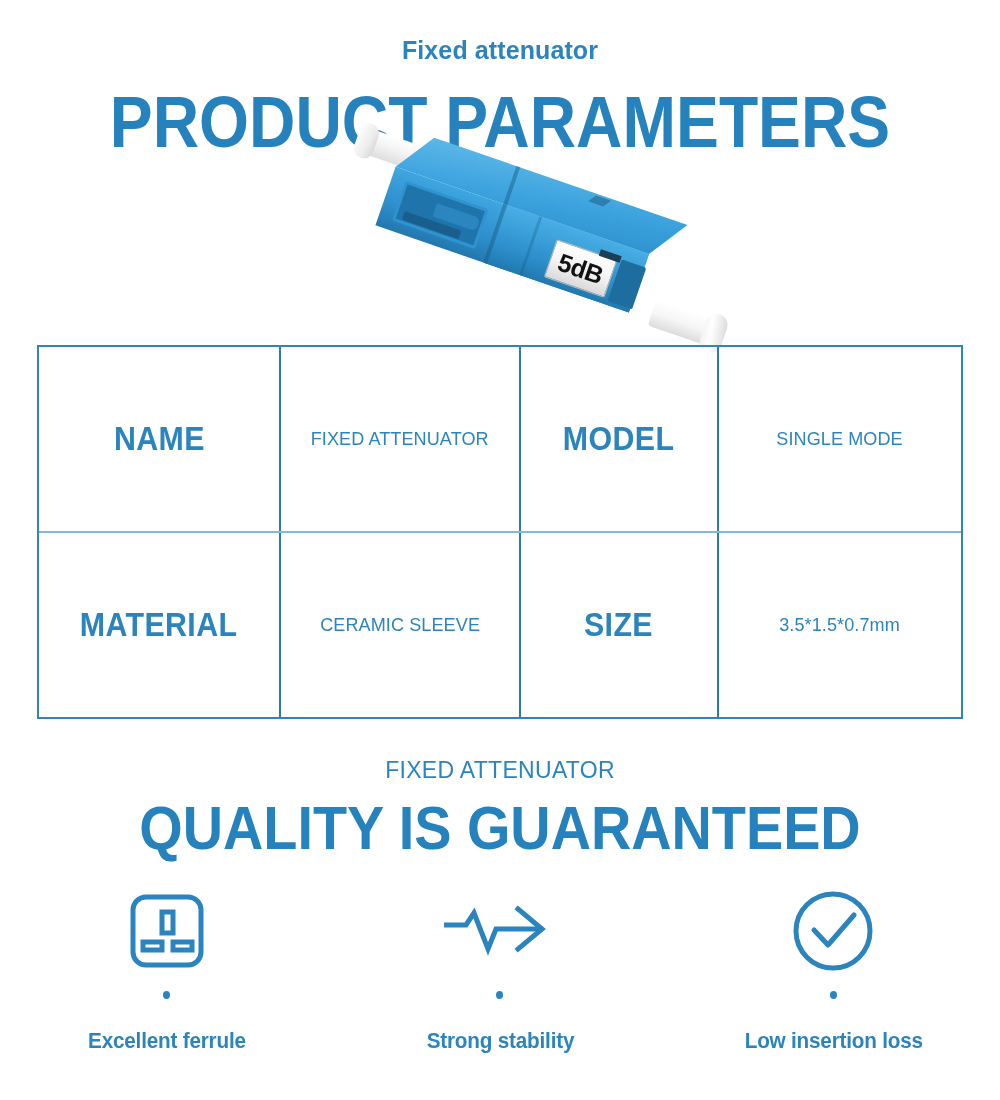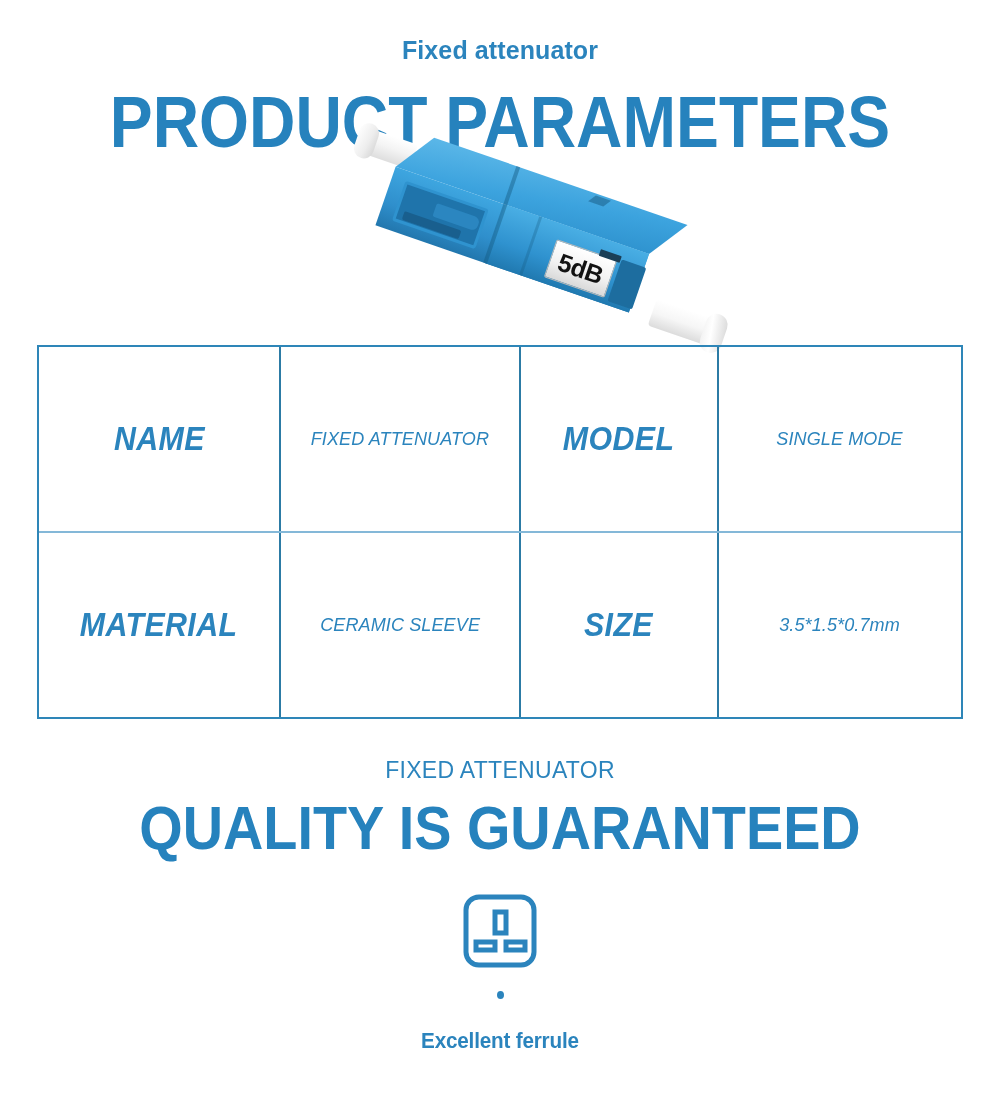--- a/index.html
+++ b/index.html
@@ -237,21 +237,20 @@
     border-collapse: collapse;
     table-layout: fixed;
   }
   .spec-table td {
     border-right: 2px solid #2c7ba5;
     border-bottom: 2px solid #84b8d8;
     text-align: center;
     vertical-align: middle;
     color: #2b84bd;
     padding: 2px 22px;
-    font-style: italic;
   }
   .spec-table tr:last-child td { border-bottom: none; }
   .spec-table td:last-child { border-right: none; }
 
   .col-label { width: 234px; }
   .col-value { width: 233px; }
   .col-label2 { width: 192px; }
   .col-value2 { width: 236px; }
 
   .lbl {
@@ -426,18 +425,38 @@
           <rect x="5" y="5" width="68" height="68" rx="13" stroke="#2b84bd" stroke-width="5"></rect>
           <rect x="34" y="20" width="11" height="21" stroke="#2b84bd" stroke-width="5"></rect>
           <rect x="15" y="50" width="19" height="8" stroke="#2b84bd" stroke-width="5"></rect>
           <rect x="45" y="50" width="19" height="8" stroke="#2b84bd" stroke-width="5"></rect>
         </svg>
       </div>
       <div class="feature-dot"></div>
       <div class="feature-label">Excellent ferrule</div>
     </div>
 
-
+    <div class="feature">
+      <div class="feature-icon">
+        <svg width="112" height="60" viewBox="0 0 112 60" fill="none">
+          <path d="M2 24 H22 L30 12 L44 48 L52 28 L96 28" stroke="#2b84bd" stroke-width="5" stroke-linecap="square" stroke-linejoin="miter"></path>
+          <path d="M74 8 L98 28 L74 48" stroke="#2b84bd" stroke-width="5" stroke-linecap="square" stroke-linejoin="miter" fill="none"></path>
+        </svg>
+      </div>
+      <div class="feature-dot"></div>
+      <div class="feature-label">Strong stability</div>
+    </div>
+
+    <div class="feature">
+      <div class="feature-icon">
+        <svg width="84" height="84" viewBox="0 0 84 84" fill="none">
+          <circle cx="42" cy="42" r="37" stroke="#2b84bd" stroke-width="5"></circle>
+          <path d="M23 41 L37 56 L63 26" stroke="#2b84bd" stroke-width="5" stroke-linecap="round" stroke-linejoin="round"></path>
+        </svg>
+      </div>
+      <div class="feature-dot"></div>
+      <div class="feature-label">Low insertion loss</div>
+    </div>
 
 
   </div>
 
 </div>
 
 </body></html>

